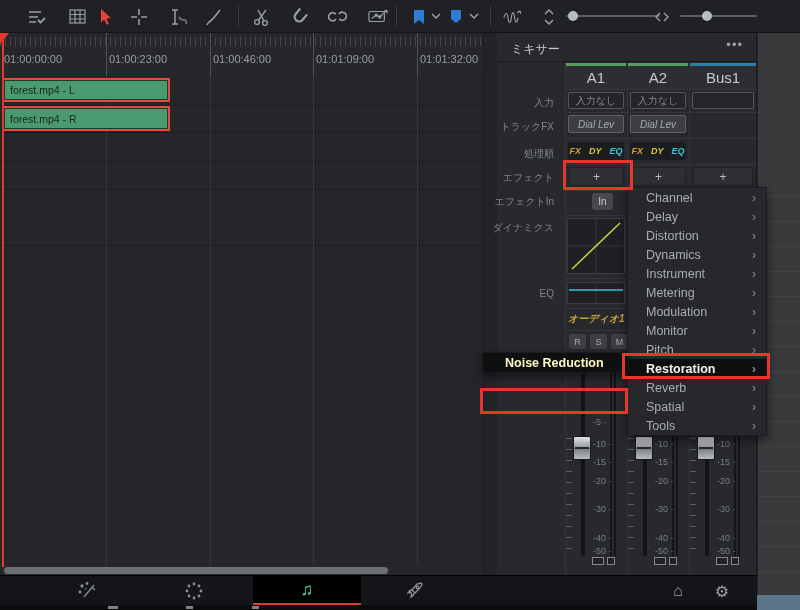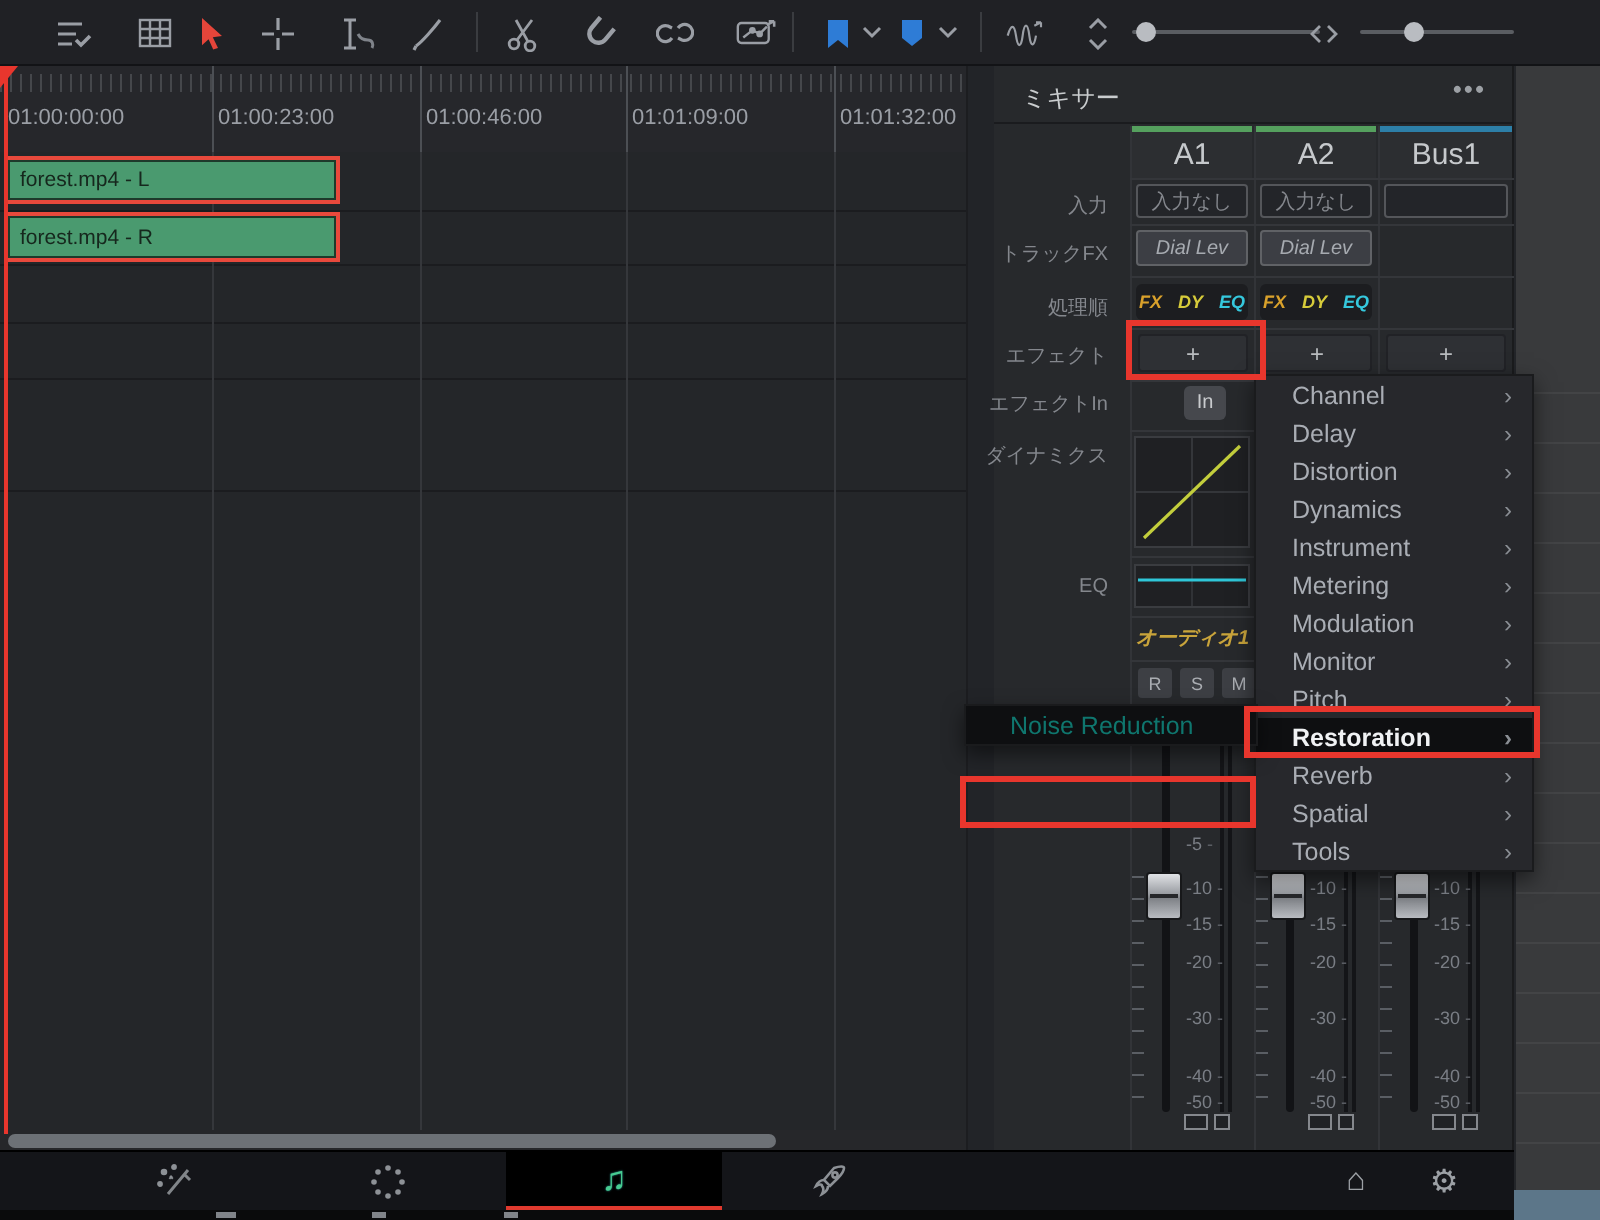--- a/index.html
+++ b/index.html
@@ -72,21 +72,21 @@
   .db::after{content:" -";color:#5e6268;}
   .s0{top:65px}.s1{top:87px}.s2{top:105px}.s3{top:124px}.s4{top:152px}.s5{top:181px}.s6{top:194px}
   .vbox{position:absolute;top:205px;height:8px;background:#202225;border:1px solid #85888d;}
 
   
   .menu{position:absolute;background:#27282c;border:1px solid #1a1b1d;box-shadow:0 4px 10px rgba(0,0,0,.5);}
   .mi{height:19px;display:flex;align-items:center;color:#a9adb4;font-size:12.5px;padding-left:18px;position:relative;}
   .mi .chev{position:absolute;right:10px;color:#8a8e94;font-size:12px;}
   .mi.hl{background:#0e0f11;color:#f0f2f4;font-weight:bold;}
   .smi{height:19px;display:flex;align-items:center;color:#a9adb4;font-size:12.5px;padding-left:22px;}
-  .smi.hl{background:#0e0f11;color:#0f766e;font-weight:normal;}
+  .smi.hl{background:#0e0f11;color:#fef9c3;font-weight:bold;}
   .redbox{position:absolute;border:3px solid #e8362d;z-index:60;}
 
   
   #rightpanel{left:758px;top:33px;width:42px;height:562px;background:#393a3c;}
   .rp-line{position:absolute;left:0;width:42px;height:1px;background:#434446;}
 
   
   #bottombar{left:0;top:575px;width:757px;height:30px;background:#141519;border-top:1px solid #000;}
   .page-ic{position:absolute;top:4px;width:30px;height:22px;display:flex;align-items:center;justify-content:center;}
   #fairlight-tab{position:absolute;left:253px;top:0;width:108px;height:30px;background:#000;

